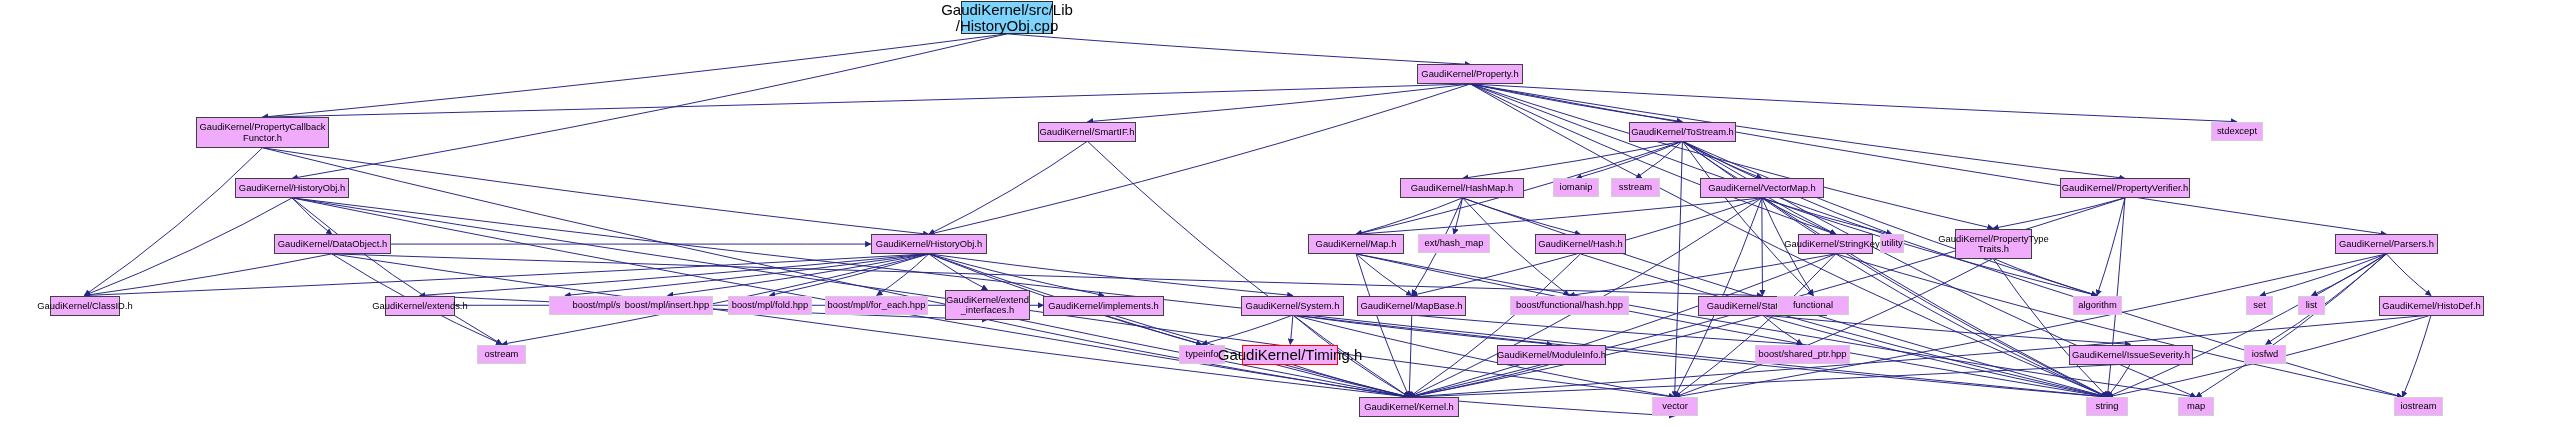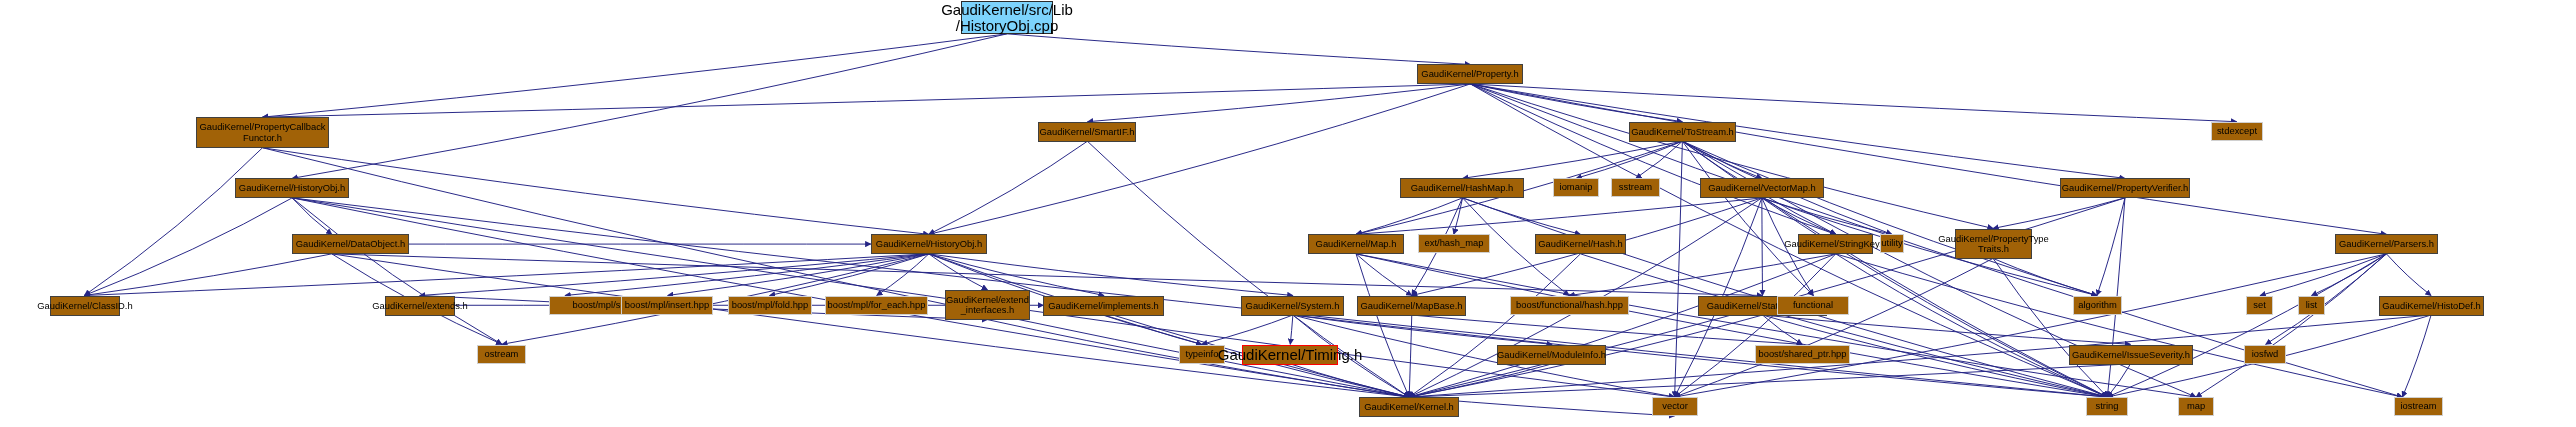--- a/index.html
+++ b/index.html
@@ -25,21 +25,21 @@
   }
   .node {
     position: absolute;
     box-sizing: border-box;
     display: flex;
     align-items: center;
     justify-content: center;
     text-align: center;
     line-height: 1.08;
     color: #000000;
-    background: #a16207;
+    background: #f0abfc;
     white-space: pre-line;
     padding: 0 2px;
     z-index: 5;
   }
   
   .node.hdr {
     border: 1.3px solid #404040;
     font-size: 9.4px;
   }
   
@@ -199,21 +199,21 @@
 Functor.h</div>
       <div class="node hdr" style="left: 1038px; top: 122px; width: 98px; height: 19.5px;">GaudiKernel/SmartIF.h</div>
       <div class="node hdr" style="left: 1629px; top: 122px; width: 107px; height: 19.5px;">GaudiKernel/ToStream.h</div>
       <div class="node sys" style="left: 2211px; top: 122px; width: 52px; height: 19px; text-align: right;">stdexcept</div>
       <div class="node hdr" style="left: 235px; top: 178px; width: 114px; height: 19.5px;">GaudiKernel/HistoryObj.h</div>
       <div class="node hdr" style="left: 1400px; top: 178px; width: 124px; height: 19.5px;">GaudiKernel/HashMap.h</div>
       <div class="node sys" style="left: 1553px; top: 178px; width: 46px; height: 19px;">iomanip</div>
       <div class="node sys" style="left: 1611px; top: 178px; width: 49px; height: 19px;">sstream</div>
       <div class="node hdr" style="left: 1700px; top: 178px; width: 124px; height: 19.5px;">GaudiKernel/VectorMap.h</div>
       <div class="node hdr" style="left: 2060px; top: 178px; width: 130px; height: 19.5px;">GaudiKernel/PropertyVerifier.h</div>
-      <div class="node hdr" style="left: 274px; top: 234px; width: 117px; height: 19.5px; margin-left: 18px;">GaudiKernel/DataObject.h</div>
+      <div class="node hdr" style="left: 274px; top: 234px; width: 117px; height: 19.5px;">GaudiKernel/DataObject.h</div>
       <div class="node hdr" style="left: 871px; top: 234px; width: 116px; height: 19.5px;">GaudiKernel/HistoryObj.h</div>
       <div class="node hdr" style="left: 1308px; top: 234px; width: 96px; height: 19.5px;">GaudiKernel/Map.h</div>
       <div class="node sys" style="left: 1418px; top: 234px; width: 72px; height: 19px;">ext/hash_map</div>
       <div class="node hdr" style="left: 1535px; top: 234px; width: 91px; height: 19.5px;">GaudiKernel/Hash.h</div>
       <div class="node hdr" style="left: 1798px; top: 234px; width: 75px; height: 19.5px;">GaudiKernel/StringKey.h</div>
       <div class="node sys" style="left: 1880px; top: 234px; width: 24px; height: 19px;">utility</div>
       <div class="node hdr" style="left: 1955px; top: 229px; width: 77px; height: 30px;">GaudiKernel/PropertyType
 Traits.h</div>
       <div class="node hdr" style="left: 2335px; top: 234px; width: 103px; height: 19.5px;">GaudiKernel/Parsers.h</div>
       <div class="node hdr" style="left: 50px; top: 296px; width: 70px; height: 19.5px;">GaudiKernel/ClassID.h</div>

